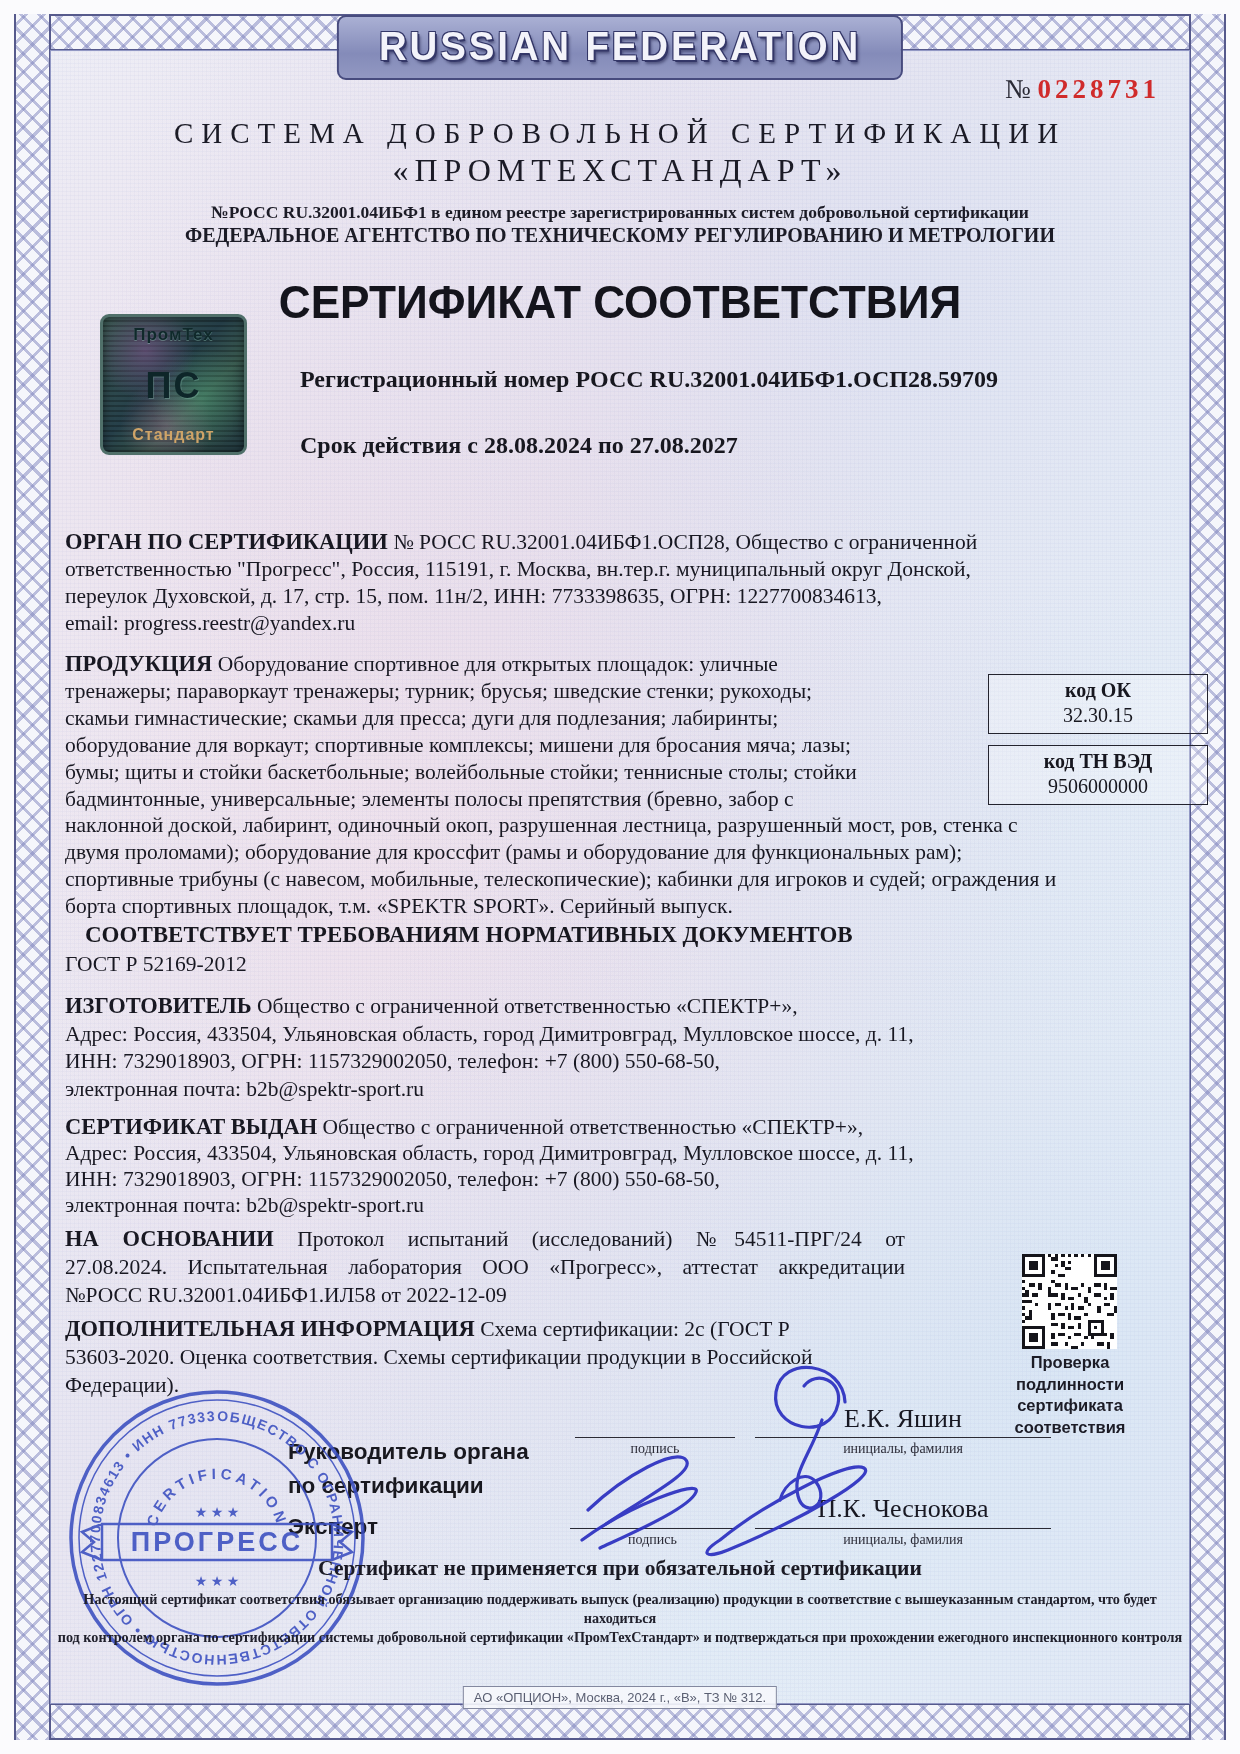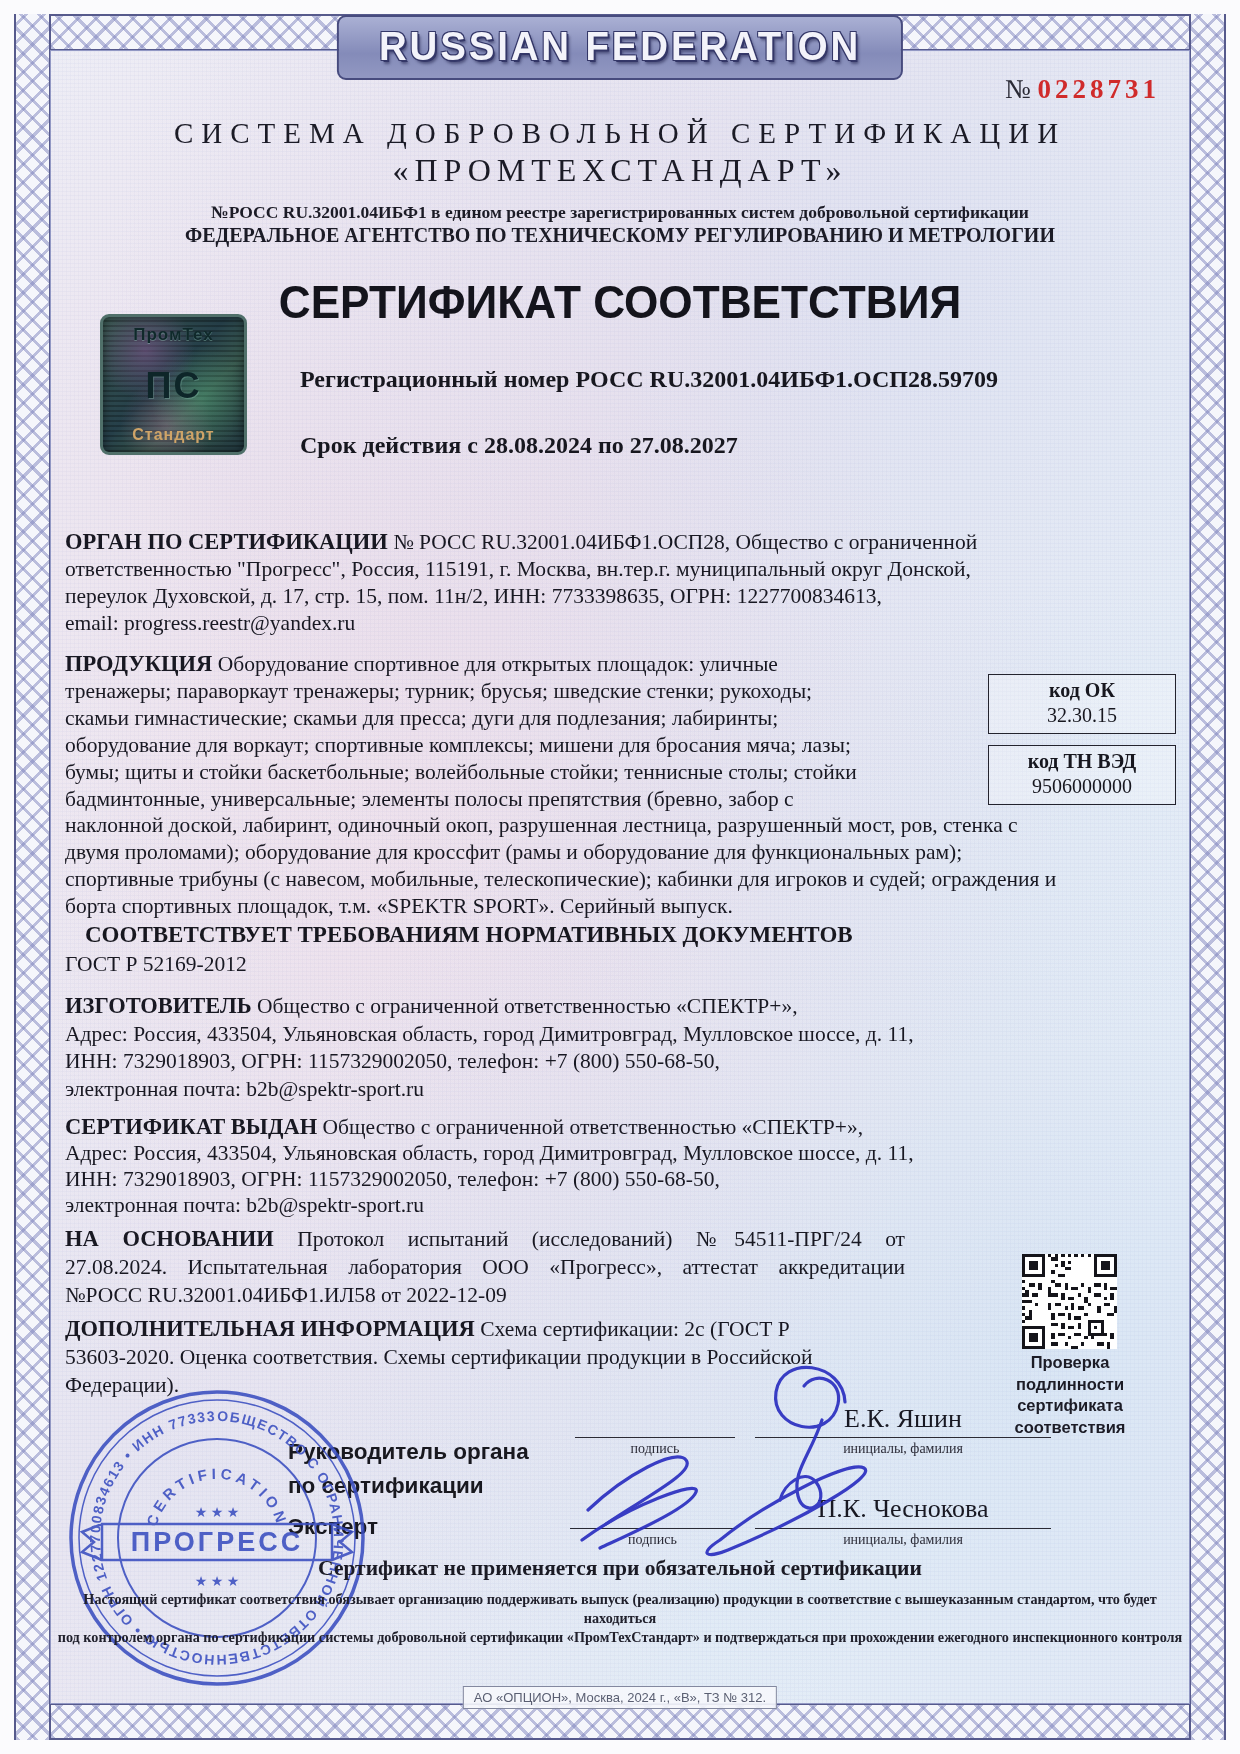--- a/index.html
+++ b/index.html
@@ -67,21 +67,21 @@
   .reg-line{top:366px;left:300px;font-size:24px;font-weight:bold;}
   .validity{top:432px;left:300px;font-size:24px;font-weight:bold;}
 
   .body-block{left:65px;width:1118px;font-size:21.5px;line-height:27px;color:#181822;}
   .lbl{font-weight:bold;font-size:22.5px;}
   .narrow{width:905px;}
   .just div{text-align:justify;text-align-last:justify;}
   .just div.last{text-align:left;text-align-last:left;}
 
   .code-box{position:absolute;left:988px;width:186px;border:1.8px solid #23232e;text-align:center;
-    font-size:20px;line-height:25px;padding:3px 0 5px;background:rgba(255,255,255,.25);}
+    font-size:20px;line-height:25px;padding:3px 16px 5px;background:rgba(255,255,255,.25);}
   .code-box .cl{font-weight:bold;}
 
   .heading-line{left:65px;font-size:23px;font-weight:bold;margin-left:20px;}
 
   
   .qr{top:1254px;left:1022px;width:95px;height:95px;}
   .qr-caption{top:1352px;left:980px;width:180px;text-align:center;font-family:"Liberation Sans",sans-serif;
     font-weight:bold;font-size:16.5px;line-height:21.5px;color:#1c1c26;}
 
   .role{left:288px;font-family:"Liberation Sans",sans-serif;font-weight:bold;font-size:22.5px;line-height:34px;color:#18181f;}

